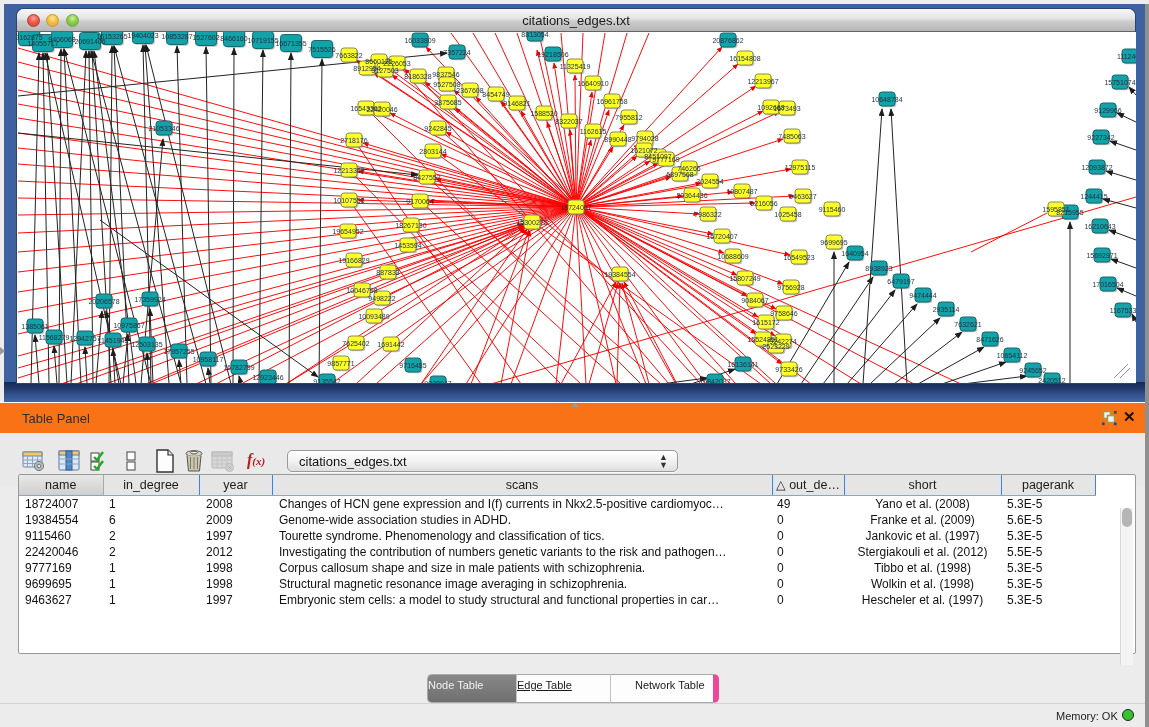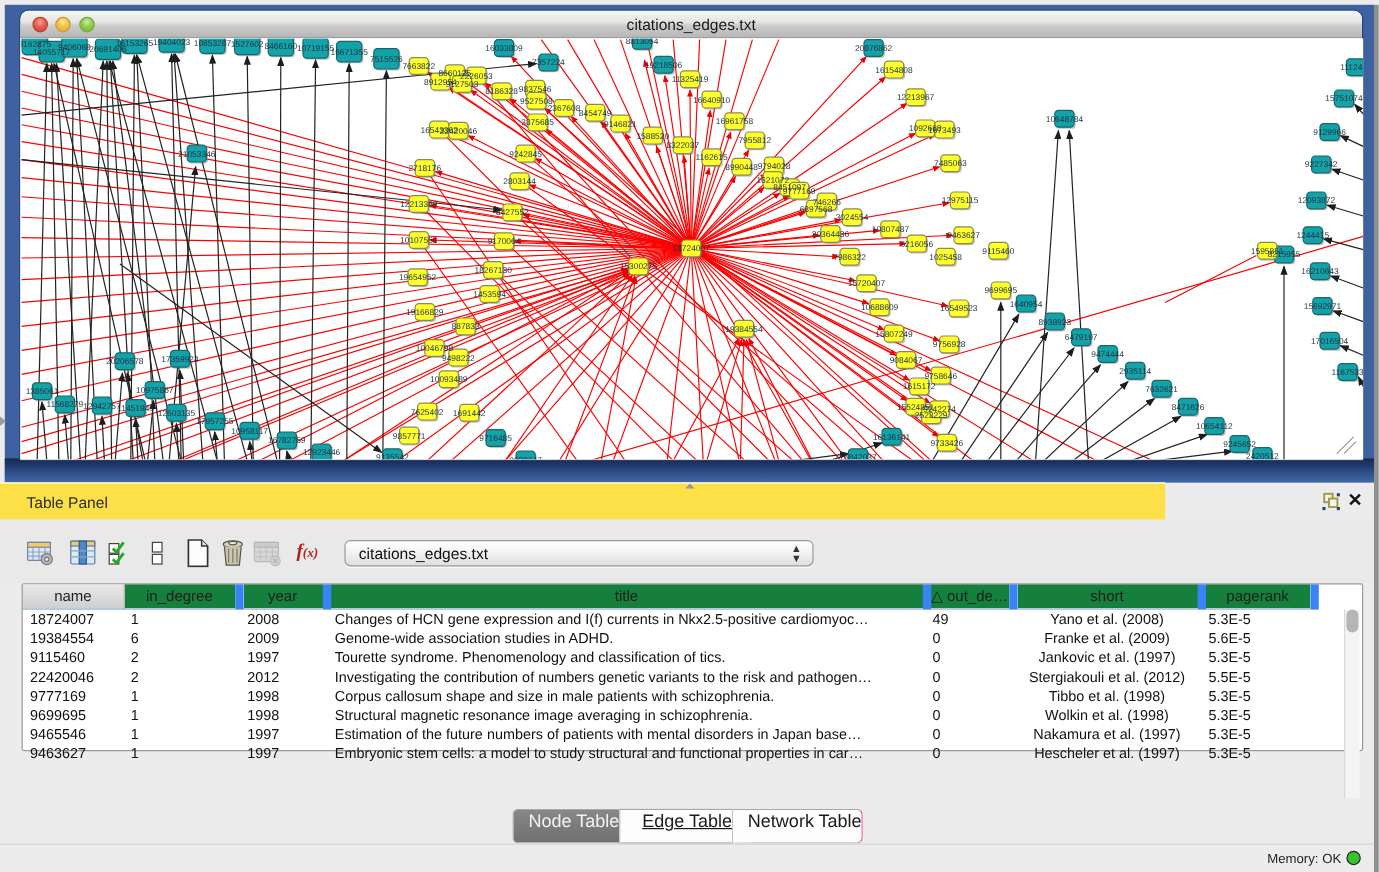--- a/index.html
+++ b/index.html
@@ -14,54 +14,54 @@
   background:linear-gradient(to bottom,#f7f7f7 0%,#e3e3e3 45%,#cdcdcd 55%,#b6b6b6 100%);
   border-bottom:1px solid #646464; }
 .tl { position:absolute; top:4.5px; width:13px; height:13px; border-radius:50%; }
 #tl1 { left:10px; background:radial-gradient(circle at 50% 30%,#f9a296 0%,#ea5f50 45%,#d23c2c 100%); border:1px solid #b93a2b;}
 #tl2 { left:29px; background:radial-gradient(circle at 50% 30%,#fbe7a3 0%,#f3c145 45%,#e2a42e 100%); border:1px solid #c99b2e;}
 #tl3 { left:49px; background:radial-gradient(circle at 50% 30%,#cdedaa 0%,#8ecc4d 45%,#6fb133 100%); border:1px solid #74a839;}
 #ttl { position:absolute; left:0; top:0; width:100%; height:23px; line-height:23px; text-align:center;
   font-size:13px; color:#1a1a1a; }
 #canvas { position:absolute; left:0; top:23px; width:1119px; height:351px; background:#fff; overflow:hidden; }
 #net line { }
-#panelhead { left:0; top:402px; width:971px; height:31px; background:#fde047; border-top:1px solid #fdfdfd; }
+#panelhead { left:0; top:402px; width:1145px; height:31px; background:#f97316; border-top:1px solid #fdfdfd; }
 #panelhead .t { position:absolute; left:22px; top:8px; font-size:13px; color:#2e2e2e; }
 #caret { left:571px; top:403px; width:0; height:0; border-left:4px solid transparent; border-right:4px solid transparent; border-bottom:4.5px solid #9a9a9a; }
 #floaticon { left:1101px; top:410px; }
 #closex { left:1123px; top:408px; font-size:15px; font-weight:bold; color:#111; }
 #toolbar { left:0; top:433px; width:1145px; height:53px; background:#e9e9e9; }
 .tbi { position:absolute; top:449px; }
 .fx { position:absolute; left:247px; top:451px; font-size:16px; font-style:italic; font-weight:bold; color:#b91c1c; font-family:"Liberation Serif",serif; }
 .fx span { font-size:11px; }
 #combo { left:287px; top:450px; width:391px; height:22px; border:1px solid #9a9a9a; border-radius:5px;
   background:linear-gradient(to bottom,#ffffff 0%,#f2f2f2 50%,#dedede 100%);
   font-size:13px; color:#111; line-height:21px; padding-left:11px; box-shadow:0 1px 1px rgba(255,255,255,.8); }
 #combo .arr { position:absolute; right:9px; top:2px; font-size:9px; color:#333; line-height:8px; }
-#tablewrap { left:18px; top:486px; width:1118px; height:140px; background:#fff; border:1px solid #9a9a9a; border-radius:2px; }
+#tablewrap { left:18px; top:474px; width:1118px; height:180px; background:#fff; border:1px solid #9a9a9a; border-radius:2px; }
 table { border-collapse:collapse; table-layout:fixed; width:1076px; font-size:12px; }
 th { height:20px; font-weight:normal; font-size:12.5px; color:#1c1c1c;
-  background:#15803d; border-right:7px solid #3b82f6; border-bottom:1px solid #8aa8b8; text-align:center; overflow:hidden; white-space:nowrap;}
+  background:#e5e5e5; border-right:1px solid #3b82f6; border-bottom:1px solid #8aa8b8; text-align:center; overflow:hidden; white-space:nowrap;}
 th.first { background:linear-gradient(to bottom,#e8e8e8,#cfcfcf); border-right:1px solid #aaa; }
 td { height:16px; color:#111; white-space:nowrap; overflow:hidden; padding:0; line-height:16px; }
 td.c0 { padding-left:6px; }
 td.c1 { padding-left:6px; }
 td.c2 { padding-left:7px;margin-top:16px; }
 td.c3 { padding-left:7px; }
 td.c4 { padding-left:5px; }
 td.c5 { text-align:center; }
 td.c6 { padding-left:6px; }
 #sbtrack { left:1120px; top:508px; width:13px; height:157px; background:#f4f4f4; border-left:1px solid #d9d9d9; }
 #sbthumb { left:1121.5px; top:508px; width:10px; height:19px; background:#b5b5b5; border-radius:5px; }
-.seg { position:absolute; top:674px; height:29px; line-height:20px; font-size:15px; text-align:right;
+.seg { position:absolute; top:674px; height:29px; line-height:20px; font-size:11px; text-align:left;
   background:#fdfdfd; color:#1a1a1a; border-top:1px solid #a8a8a8; border-bottom:1px solid #a8a8a8; }
 #seg1 { left:427px; width:89px; border-radius:5px 0 0 5px; border-left:1px solid #a8a8a8;
   background:linear-gradient(to bottom,#888 0%,#6f6f6f 100%); color:#f2f2f2; }
 #seg2 { left:516px; width:94px; border-left:1px solid #c3c3c3;text-decoration:underline; }
-#seg3 { left:610px; width:109px; border-radius:0 5px 5px 0; border-right:1px solid #ec4899; border-left:1px solid #c3c3c3; }
+#seg3 { left:610px; width:109px; border-radius:0 5px 5px 0; border-right:6px solid #ec4899; border-left:1px solid #c3c3c3;padding-left:24px; }
 #membar { left:0px; top:703px; width:1145px; height:24px; border-top:1px solid #d4d4d4; }
 #memtxt { left:1056px; top:710px; font-size:11px; color:#222; }
 #memdot { left:1122px; top:709px; width:12px; height:12px; border-radius:50%; background:#35c42d; border:1.5px solid #222; }
 #ltri { left:0px; top:347px; width:0; height:0; border-top:4px solid transparent; border-bottom:4px solid transparent; border-left:5px solid #9a9a9a; }
 </style></head>
 <body>
 <div id="desk" class="abs"></div>
 <div id="band" class="abs"></div>
 <div id="rstrip" class="abs"></div>
 <div id="win" class="abs">
@@ -764,21 +764,21 @@
         <col style="width:500px">
         <col style="width:72px">
         <col style="width:157px">
         <col style="width:94px">
       </colgroup>
 <tbody>
         <tr>
           <th class="first">name</th>
           <th>in_degree</th>
           <th>year</th>
-          <th>title</th>
+          <th>scans</th>
           <th>△ out_de…</th>
           <th>short</th>
           <th>pagerank</th>
         </tr>
 <tr>
           <td class="c0">18724007</td>
           <td class="c1">1</td>
           <td class="c2">2008</td>
           <td class="c3">Changes of HCN gene expression and I(f) currents in Nkx2.5-positive cardiomyoc…</td>
           <td class="c4">49</td>
@@ -824,29 +824,20 @@
 <tr>
           <td class="c0">9699695</td>
           <td class="c1">1</td>
           <td class="c2">1998</td>
           <td class="c3">Structural magnetic resonance image averaging in schizophrenia.</td>
           <td class="c4">0</td>
           <td class="c5">Wolkin et al. (1998)</td>
           <td class="c6">5.3E-5</td>
         </tr>
 <tr>
-          <td class="c0">9465546</td>
-          <td class="c1">1</td>
-          <td class="c2">1997</td>
-          <td class="c3">Estimation of the future numbers of patients with mental disorders in Japan base…</td>
-          <td class="c4">0</td>
-          <td class="c5">Nakamura et al. (1997)</td>
-          <td class="c6">5.3E-5</td>
-        </tr>
-<tr>
           <td class="c0">9463627</td>
           <td class="c1">1</td>
           <td class="c2">1997</td>
           <td class="c3">Embryonic stem cells: a model to study structural and functional properties in car…</td>
           <td class="c4">0</td>
           <td class="c5">Hescheler et al. (1997)</td>
           <td class="c6">5.3E-5</td>
         </tr>
 </tbody>
     </table>

